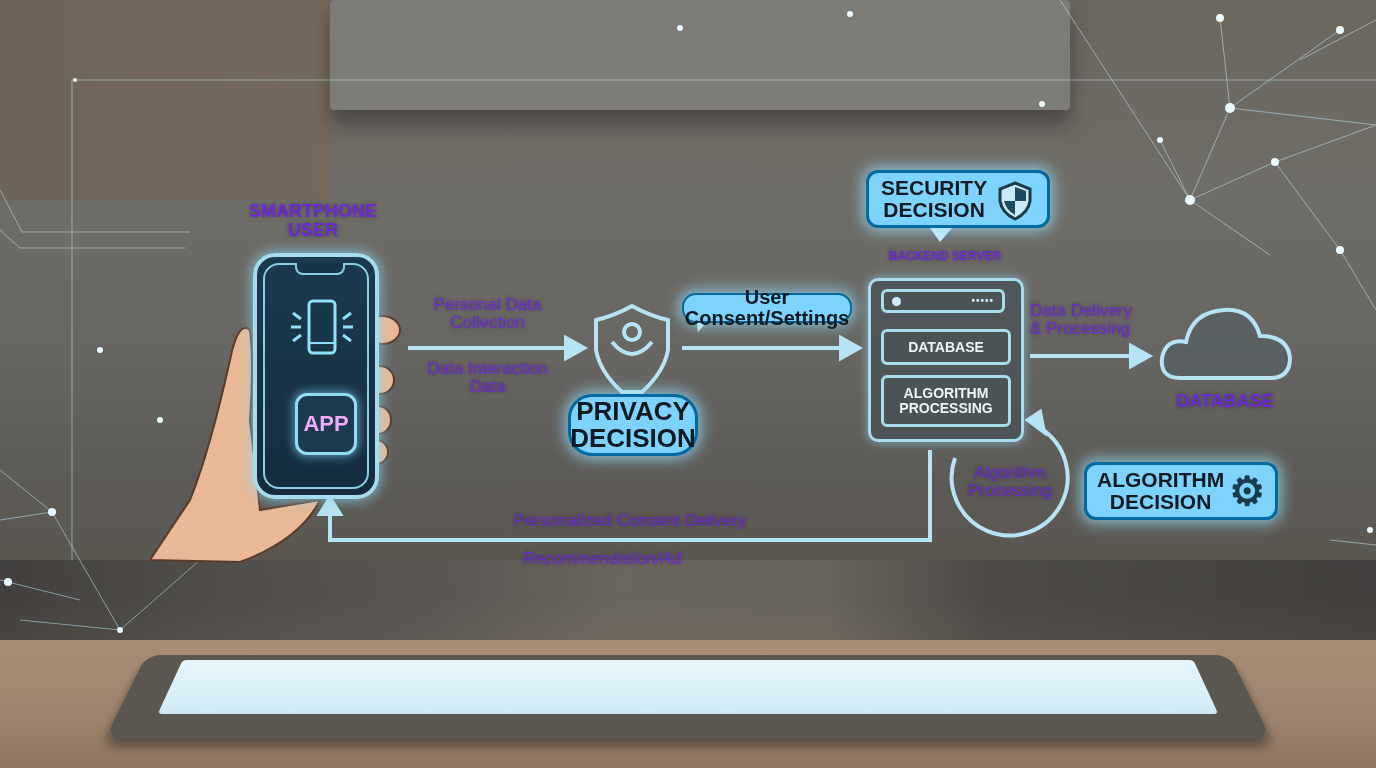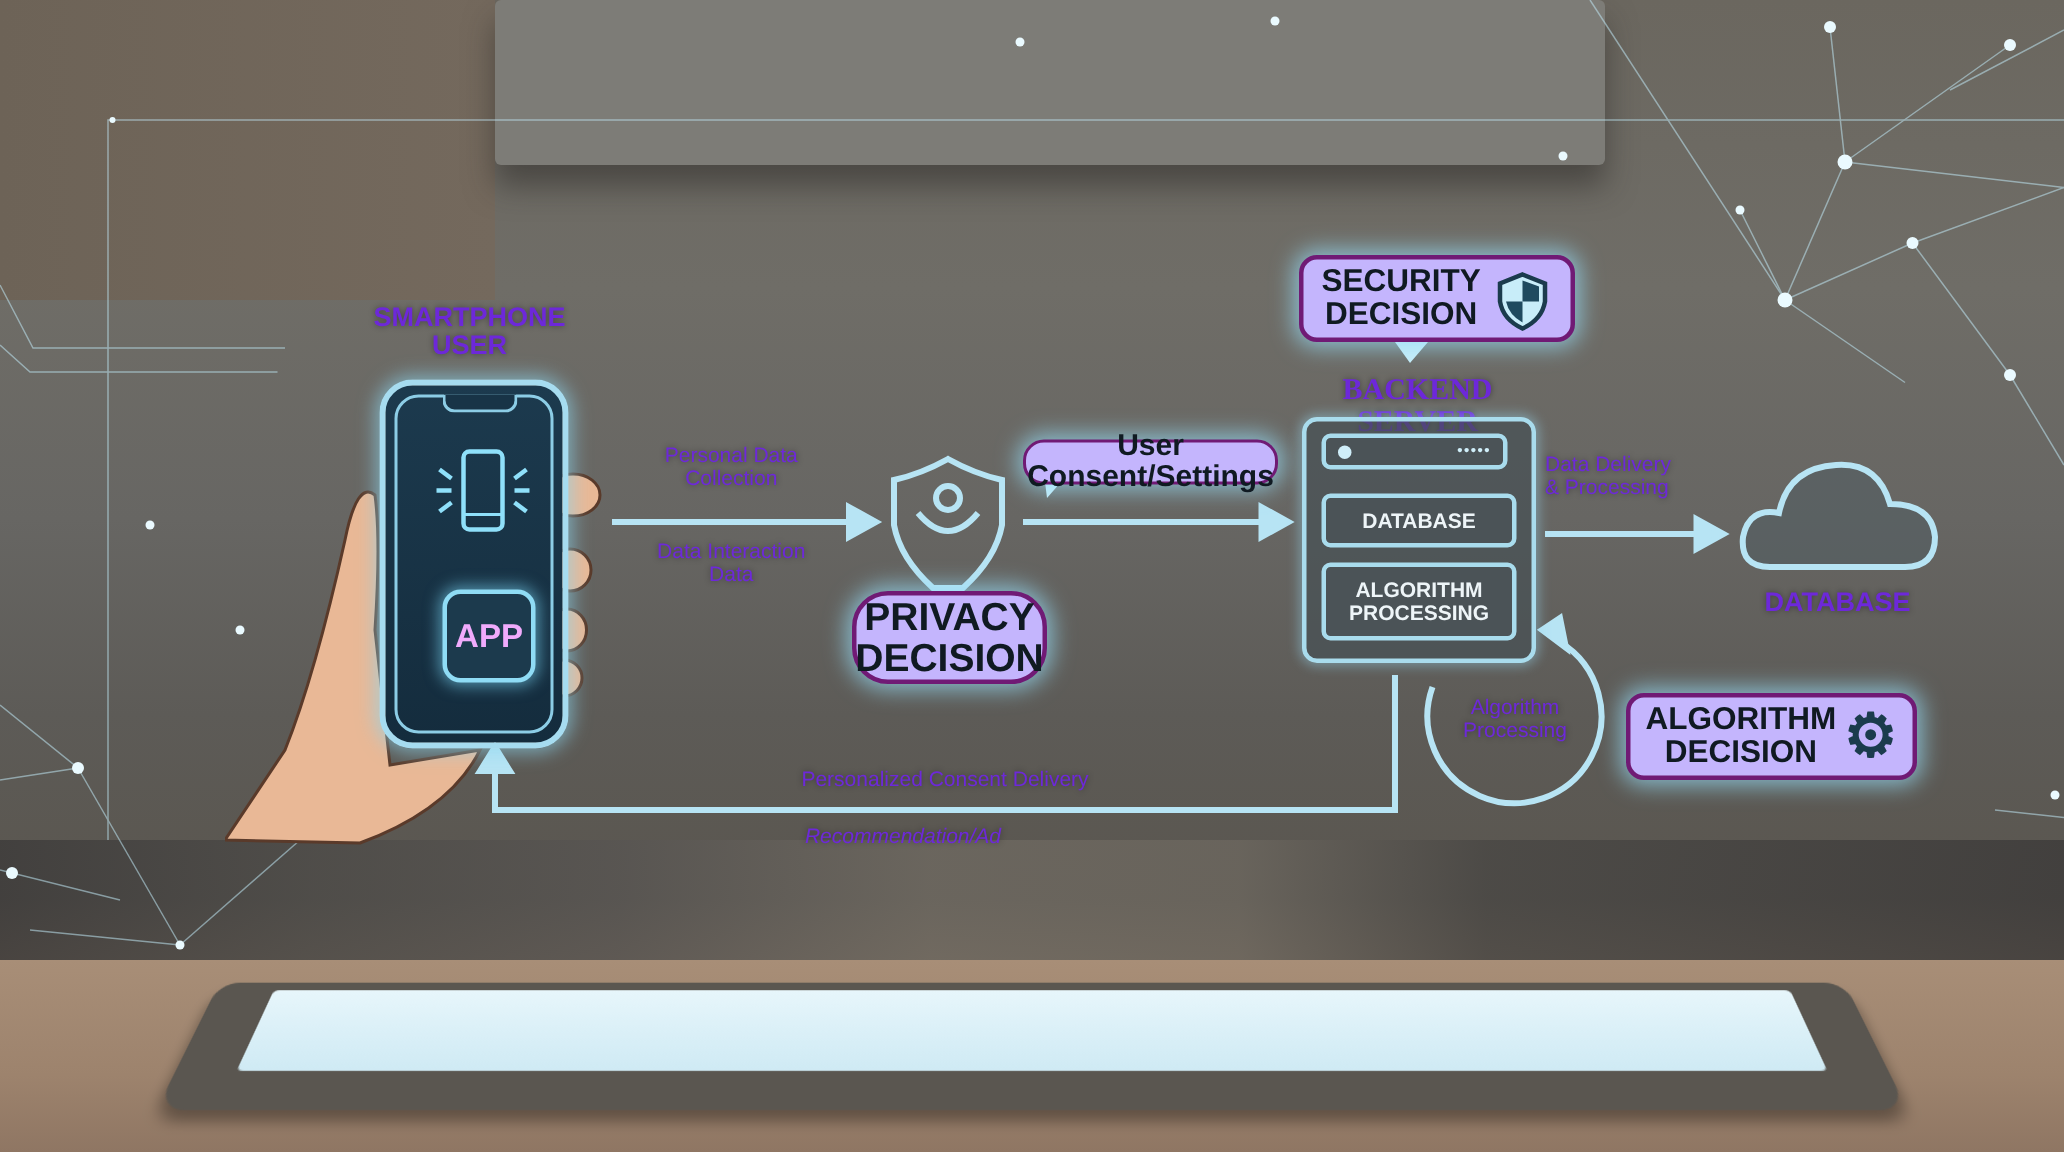--- a/index.html
+++ b/index.html
@@ -7,28 +7,28 @@
     background:linear-gradient(180deg,#6b675f 0%,#6f6d67 25%,#676663 45%,#5d5b57 62%,#5a564f 78%,#8a7561 84%,#a48a73 100%);}
   .bg-board{position:absolute;left:330px;top:0;width:740px;height:110px;background:#7d7c77;border-radius:4px;box-shadow:0 14px 20px rgba(40,38,35,.5);}
   .bg-wall-left{position:absolute;left:0;top:0;width:330px;height:200px;background:linear-gradient(90deg,#6d6357,#74695d);}
   .bg-desk{position:absolute;left:0;top:640px;width:1376px;height:128px;background:linear-gradient(180deg,#a88e77,#9d836d 60%,#8f7663);}
   .bg-chairs{position:absolute;left:0;top:560px;width:1376px;height:80px;background:linear-gradient(90deg,#3e3c3b 0%,#4d4b48 15%,#585552 30%,#6d6860 45%,#6b665e 60%,#4a4845 72%,#3e3c3b 100%);opacity:.85;}
   .tablet{position:absolute;left:126px;top:648px;width:1124px;height:96px;background:#5a5650;border-radius:14px 14px 18px 18px;transform:perspective(600px) rotateX(28deg);box-shadow:0 8px 10px rgba(0,0,0,.35);}
   .tablet-screen{position:absolute;left:40px;top:6px;right:40px;height:62px;background:linear-gradient(180deg,#e7f6fb,#cfeaf4);border-radius:4px;}
   svg.net{position:absolute;left:0;top:0;}
   .label-w{position:absolute;color:#6d28d9;text-align:center;line-height:1.05;text-shadow:0 0 4px rgba(0,0,0,.4);}
   .bold{font-weight:700;}
-  .pill{position:absolute;background:#c4b5fd;border:3px solid #701a75;border-radius:12px;color:#101a22;font-weight:700;box-shadow:0 0 14px 4px rgba(150,220,245,.7);display:flex;align-items:center;justify-content:center;text-align:center;line-height:1.05;}
+  .pill{position:absolute;background:#7dd3fc;border:3px solid #0369a1;border-radius:12px;color:#101a22;font-weight:700;box-shadow:0 0 14px 4px rgba(150,220,245,.7);display:flex;align-items:center;justify-content:center;text-align:center;line-height:1.05;}
   .phone{position:absolute;left:253px;top:253px;width:118px;height:238px;border:4px solid #a6dcf0;border-radius:22px;background:linear-gradient(180deg,#1c3a4e,#142c3d);box-shadow:0 0 12px 3px rgba(140,215,240,.6);}
   .phone-inner{position:absolute;left:6px;top:6px;right:6px;bottom:6px;border:2px solid #8ccde6;border-radius:16px;}
   .notch{position:absolute;left:30px;top:-2px;width:46px;height:10px;border:2px solid #8ccde6;border-top:none;border-radius:0 0 8px 8px;background:#183447;}
   .app-btn{position:absolute;left:30px;top:128px;width:56px;height:56px;border:3px solid #8fdcf5;border-radius:12px;background:#1c3a4d;color:#f0abfc;font-weight:700;font-size:22px;display:flex;align-items:center;justify-content:center;box-shadow:0 0 10px 2px rgba(120,210,240,.6);}
   .server{position:absolute;left:868px;top:278px;width:150px;height:158px;border:3px solid #a9dced;border-radius:10px;background:rgba(70,80,84,.7);box-shadow:0 0 8px 2px rgba(150,215,240,.45);}
   .srv-row{position:absolute;left:10px;width:124px;border:3px solid #a9dced;border-radius:6px;background:#4b5357;color:#eef5f8;font-weight:700;font-size:14px;display:flex;align-items:center;justify-content:center;text-align:center;line-height:1.05;}
-  .txt{font-size:14px;}
+  .txt{font-size:17px;}
 </style>
 </head>
 <body>
 
 <div class="bg-wall-left"></div>
 <div class="bg-board"></div>
 <div class="bg-chairs"></div>
 <div class="bg-desk"></div>
 <div class="tablet">
     <div class="tablet-screen"></div>
@@ -157,21 +157,21 @@
       <div>SECURITY</div>
       <div>DECISION</div>
     </div>
   <svg style="position:absolute;right:14px;top:8px;" width="36" height="40">
     <path d="M18,2 L33,8 L33,20 Q31,32 18,38 Q5,32 3,20 L3,8 Z" fill="#c8edf9" stroke="#1b3b4d" stroke-width="3"></path>
     <path d="M18,6 L29,10 L29,20 L18,20 Z" fill="#1f4a5f"></path>
       <path d="M7,20 L18,20 L18,34 Q9,29 7,20 Z" fill="#1f4a5f"></path>
   </svg>
 </div>
 
-<div class="label-w bold" style="left:856px;top:250px;width:178px;font-size:20px;font-family:Liberation Serif, serif;">BACKEND SERVER</div>
+<div class="label-w bold" style="left:856px;top:250px;width:178px;font-size:12px;">BACKEND SERVER</div>
 <div class="server">
   <div class="srv-row" style="top:8px;height:24px;justify-content:space-between;padding:0 8px;box-sizing:border-box;">
     <span style="width:9px;height:9px;border-radius:50%;background:#cfeef9;"></span>
     <span style="color:#cfeef9;font-size:10px;letter-spacing:1px;">•••••</span>
   </div>
   <div class="srv-row" style="top:48px;height:30px;">DATABASE</div>
   <div class="srv-row" style="top:94px;height:46px;">
     <div>
         <div>ALGORITHM</div>
         <div>PROCESSING</div>

